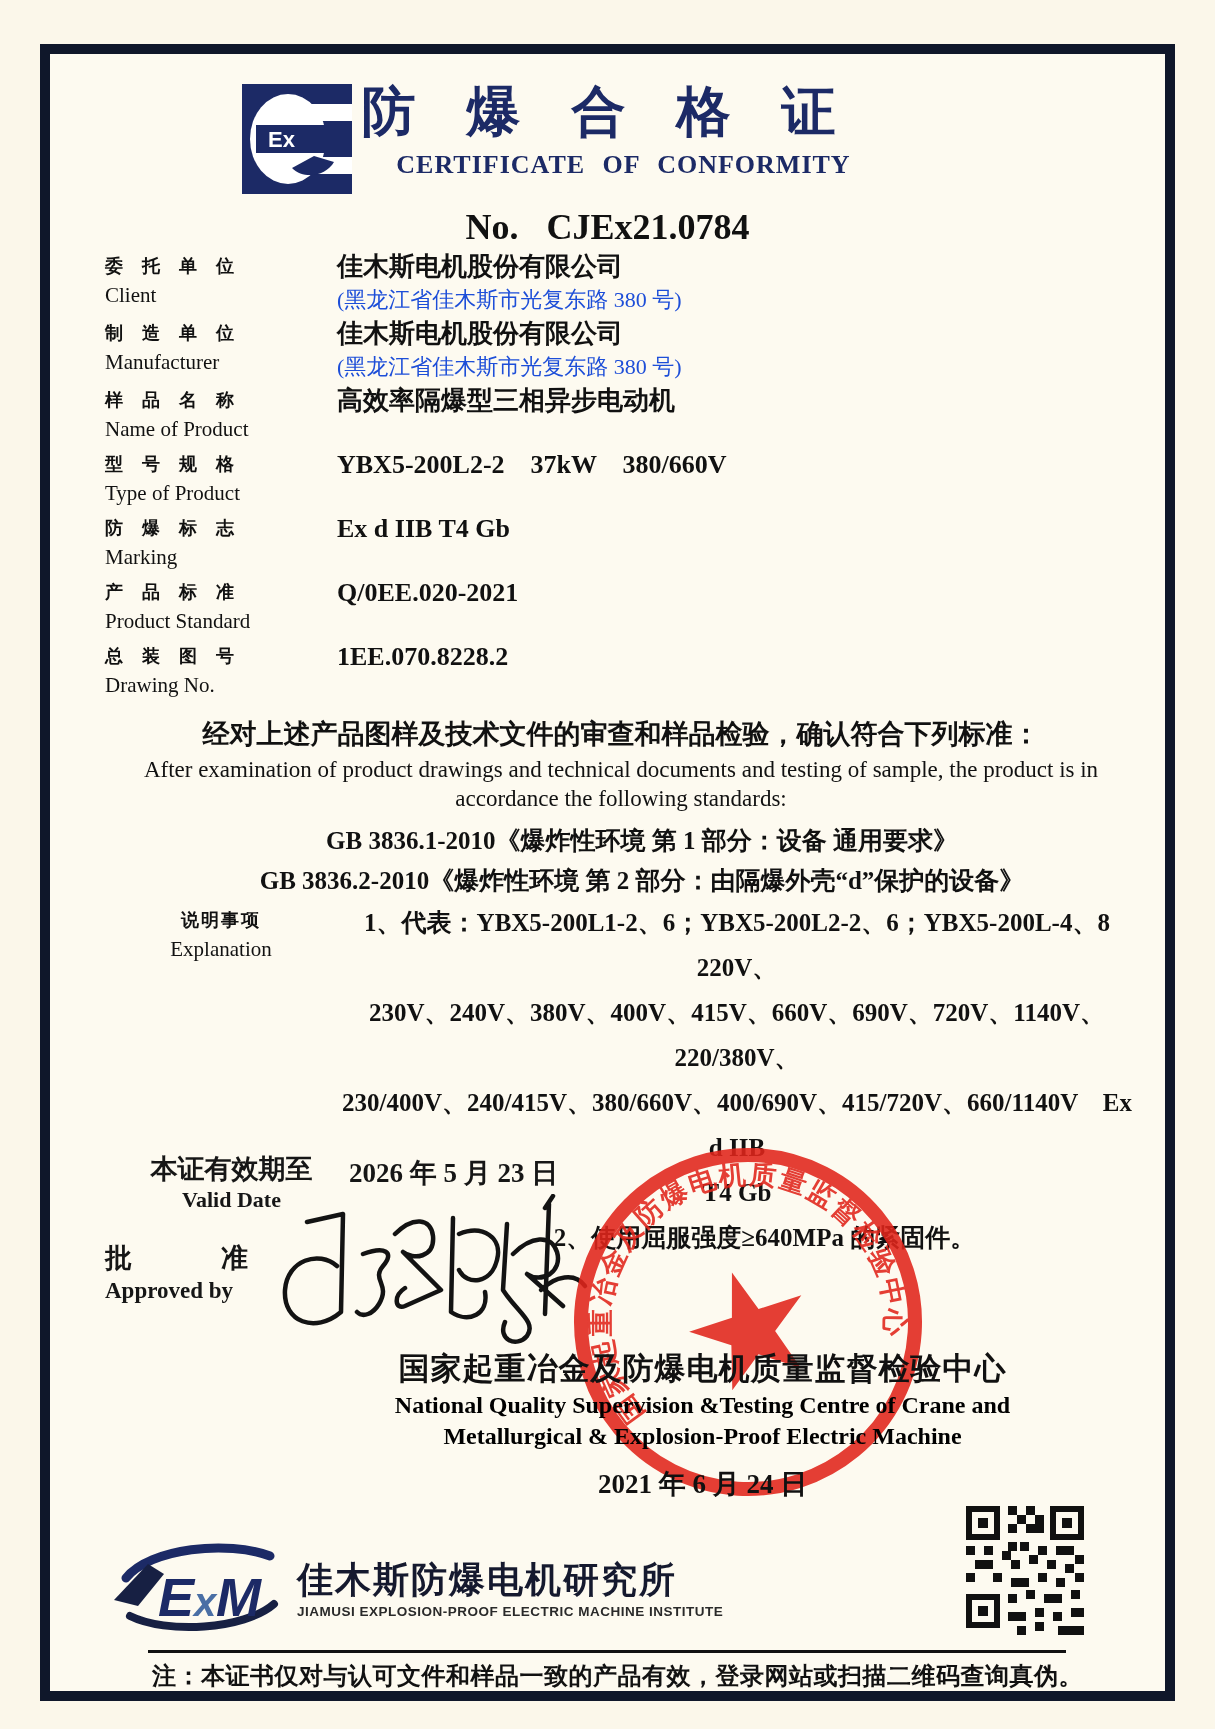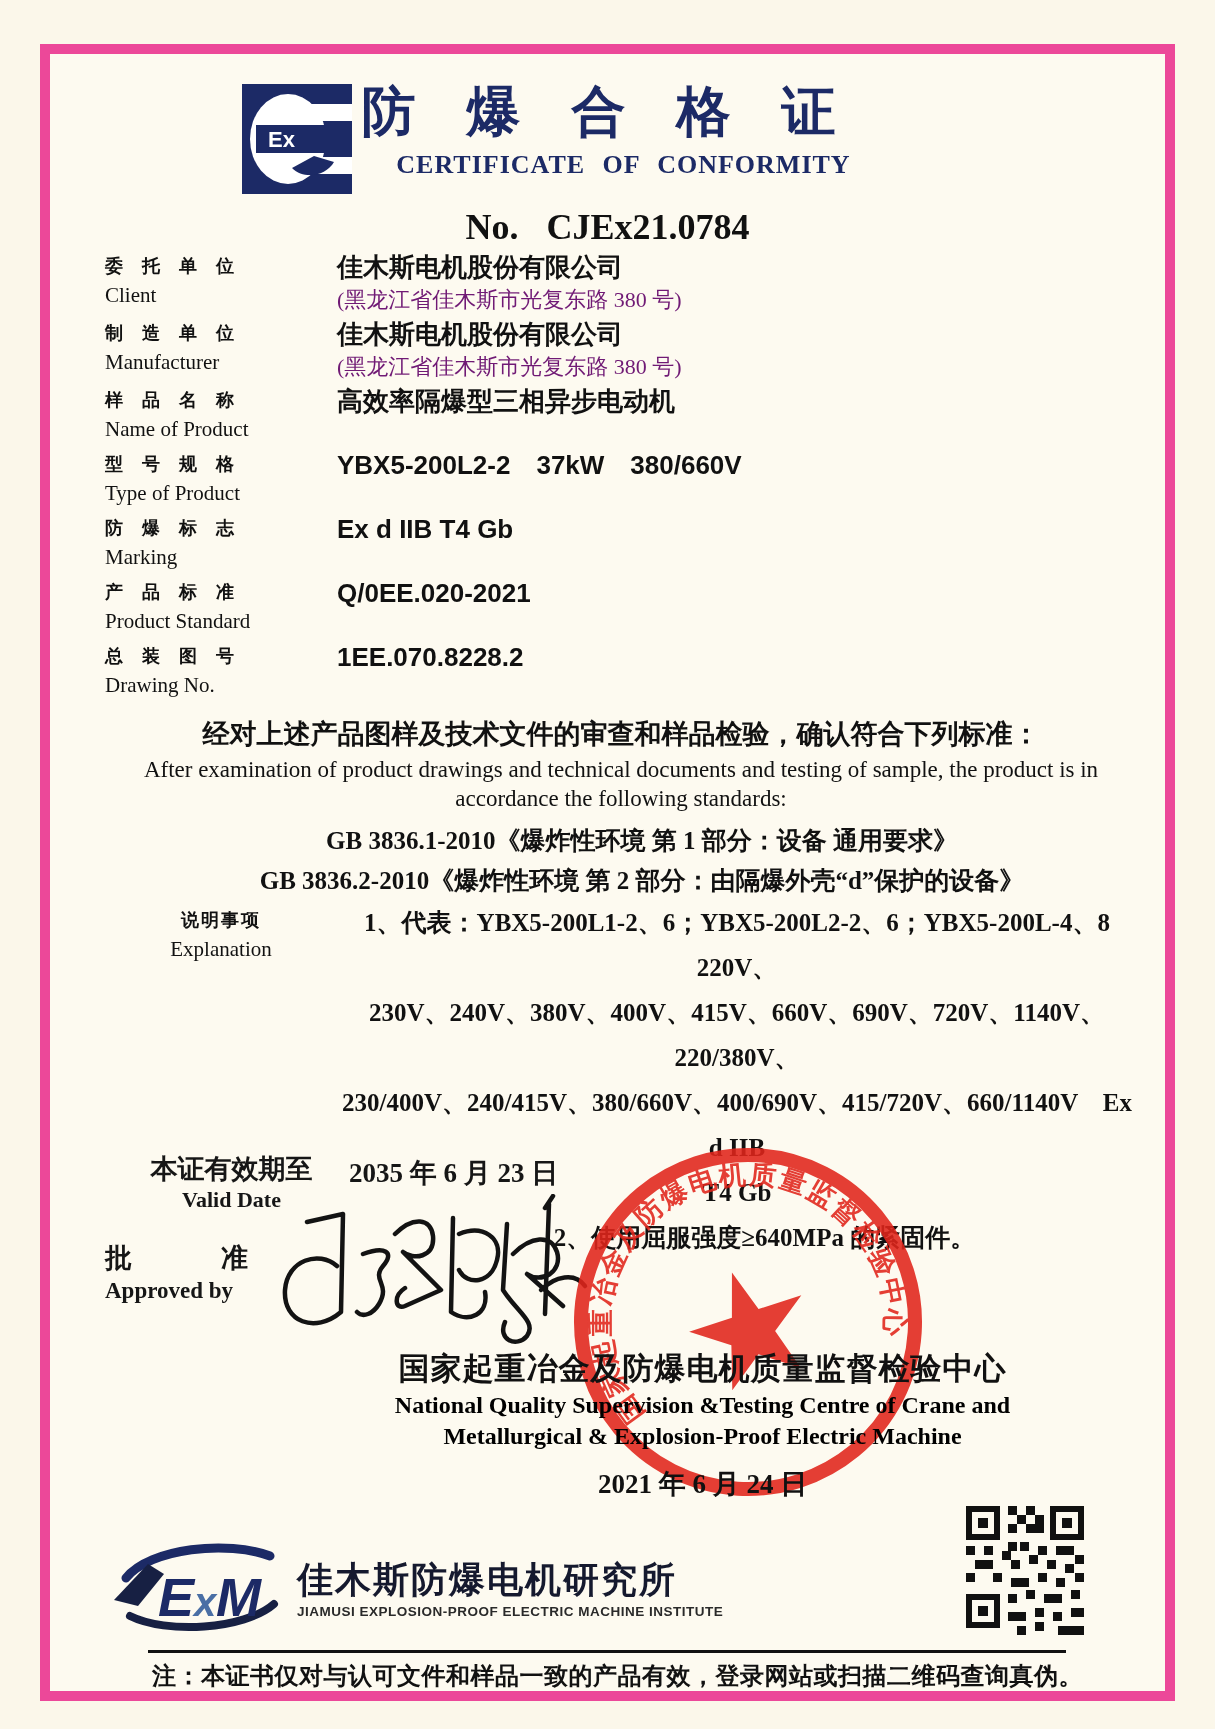--- a/index.html
+++ b/index.html
@@ -5,21 +5,21 @@
   html,body{margin:0;padding:0;}
   body{
     width:1215px;height:1729px;position:relative;
     background:#fbf7ea;
     font-family:"Liberation Sans", sans-serif;
     color:#161616;
     -webkit-font-smoothing:antialiased;
   }
   .frame{
     position:absolute;left:40px;top:44px;right:40px;bottom:28px;
-    border:10px solid #ec4899;
+    border:10px solid #0f172a;
     background:#fdfaf0;
   }
   .abs{position:absolute;}
 
   
   .logo-ex{left:192px;top:30px;}
   .title-cn{
     left:0;right:0;top:22px;text-align:center;
     color:#1c2a66;font-size:54px;font-weight:bold;letter-spacing:18px;
     font-family:"Liberation Sans", sans-serif;
@@ -36,22 +36,22 @@
   }
   .cert-no .sp{display:inline-block;width:28px;}
 
   
   .fields{left:55px;top:196px;right:30px;}
   .field-row{display:flex;align-items:flex-start;min-height:63px;margin-bottom:1px;}
   .f-label{width:232px;flex:0 0 232px;}
   .l-cn{font-size:18px;font-weight:bold;letter-spacing:7px;line-height:32px;color:#111;}
   .l-en{font-size:21px;font-family:"Liberation Serif", serif;line-height:27px;color:#111;}
   .f-value{flex:1;padding-top:1px;}
-  .v-main{font-size:26px;font-weight:bold;line-height:32px;font-family:Liberation Sans, sans-serif;color:#111;}
-  .v-sub{font-size:22px;line-height:33px;color:#701a75;font-family:"Liberation Serif","Liberation Sans",serif;}
+  .v-main{font-size:26px;font-weight:bold;line-height:32px;font-family:Liberation Serif, serif;color:#111;}
+  .v-sub{font-size:22px;line-height:33px;color:#1d4ed8;font-family:"Liberation Serif","Liberation Sans",serif;}
   .v-sub:empty{display:none;}
 
   
   .statement{left:55px;top:662px;right:28px;text-align:center;}
   .st-cn{font-size:27px;font-weight:bold;line-height:36px;color:#111;}
   .st-en{font-size:23px;font-family:"Liberation Serif", serif;line-height:29px;margin-top:3px;color:#111;}
   .standards{margin-top:8px;padding-left:42px;}
   .standard-line{font-size:25px;font-weight:600;line-height:40px;color:#111;font-family:"Liberation Serif","Liberation Sans",serif;}
 
   
@@ -206,21 +206,21 @@
       <div class="expl-line">T4 Gb</div>
       <div class="expl-line">2、使用屈服强度≥640MPa 的紧固件。</div>
     </div>
   </div>
 
   <div class="abs valid">
     <div class="vd-label">
       <div class="vd-cn">本证有效期至</div>
       <div class="vd-en">Valid Date</div>
     </div>
-    <div class="vd-value">2035 年 6 月 23 日</div>
+    <div class="vd-value">2026 年 5 月 23 日</div>
   </div>
 
   <div class="abs approval">
     <div>
       <div class="ap-cn">批　　　准</div>
       <div class="ap-en">Approved by</div>
     </div>
   </div>
   <div class="abs signature">
     <svg width="360" height="190" viewBox="0 0 360 190">

